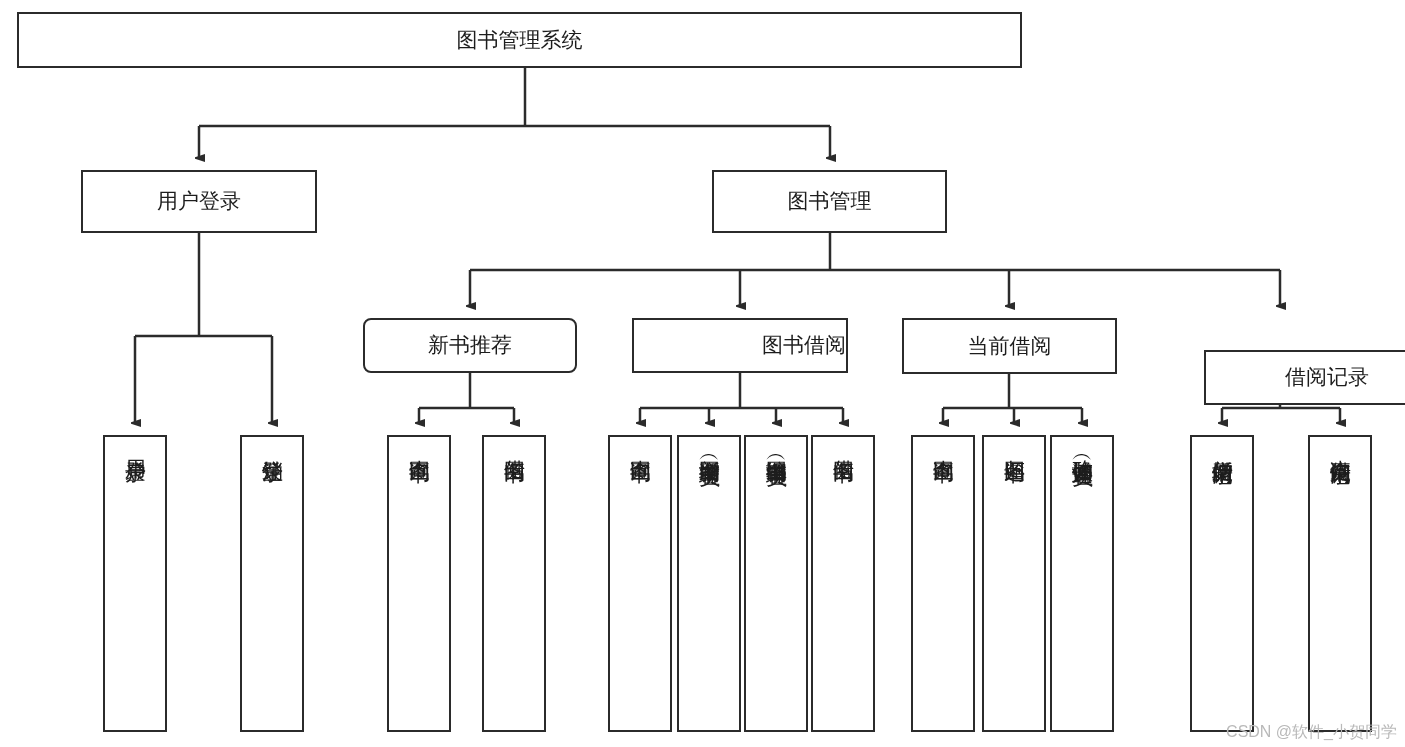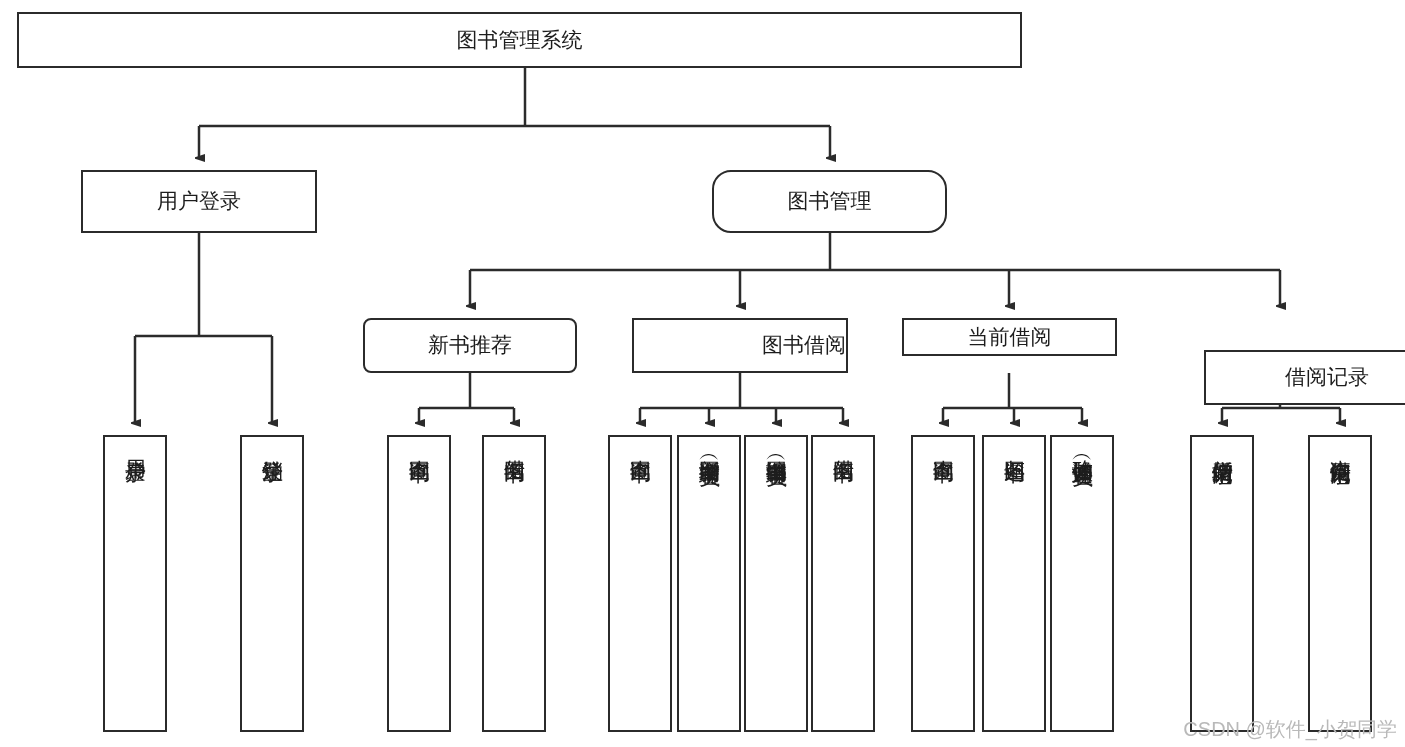--- a/index.html
+++ b/index.html
@@ -51,21 +51,21 @@
     position: absolute;
     left: 0; top: 0;
     width: 1405px; height: 747px;
     z-index: 1;
     overflow: visible;
   }
   .watermark {
     position: absolute;
     right: 8px;
     bottom: 4px;
-    font-size: 20px;
+    font-size: 16px;
     color: #b9b9b9;
     z-index: 3;
     white-space: nowrap;
     font-family: "Liberation Sans", "DejaVu Sans", sans-serif;
   }
 </style>
 </head>
 <body>
 
 <div id="canvas">
@@ -121,31 +121,31 @@
     </g>
   </svg>
 
   <div class="node horizontal" style="left: 17px; top: 12px; width: 1005px; height: 56px;">
     <span class="label">图书管理系统</span>
   </div>
 
   <div class="node horizontal" style="left: 81px; top: 170px; width: 236px; height: 63px;">
     <span class="label">用户登录</span>
   </div>
-  <div class="node horizontal" style="left: 712px; top: 170px; width: 235px; height: 63px; border-radius: 19px;">
+  <div class="node horizontal" style="left: 712px; top: 170px; width: 235px; height: 63px;">
     <span class="label">图书管理</span>
   </div>
 
   <div class="node horizontal" style="left: 363px; top: 318px; width: 214px; height: 55px; border-radius: 8px;">
     <span class="label">新书推荐</span>
   </div>
   <div class="node horizontal" style="left: 632px; top: 318px; width: 216px; height: 55px; justify-content: flex-end;">
     <span class="label">图书借阅</span>
   </div>
-  <div class="node horizontal" style="left: 902px; top: 318px; width: 215px; height: 38px;">
+  <div class="node horizontal" style="left: 902px; top: 318px; width: 215px; height: 56px;">
     <span class="label">当前借阅</span>
   </div>
   <div class="node horizontal" style="left: 1204px; top: 318px; width: 246px; height: 55px; margin-top: 32px;">
     <span class="label">借阅记录</span>
   </div>
 
   <div class="node vertical" style="left: 103px; top: 435px; width: 64px; height: 297px;">
     <span class="label">用户登录</span>
   </div>
   <div class="node vertical" style="left: 240px; top: 435px; width: 64px; height: 297px;">

